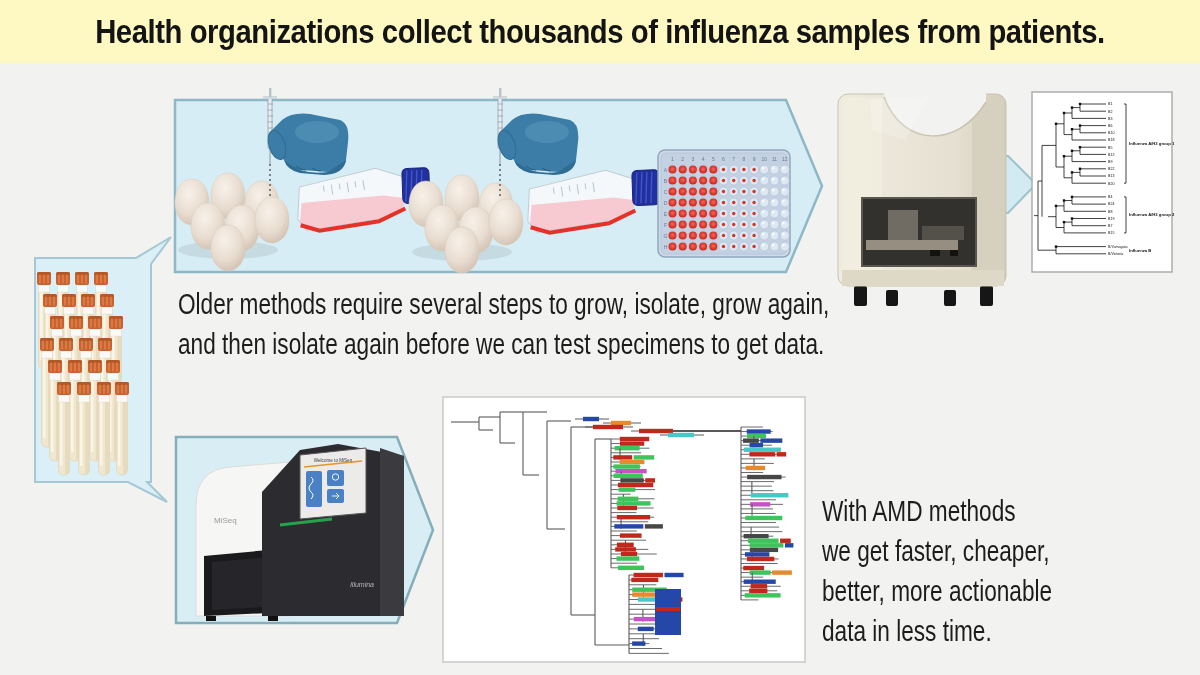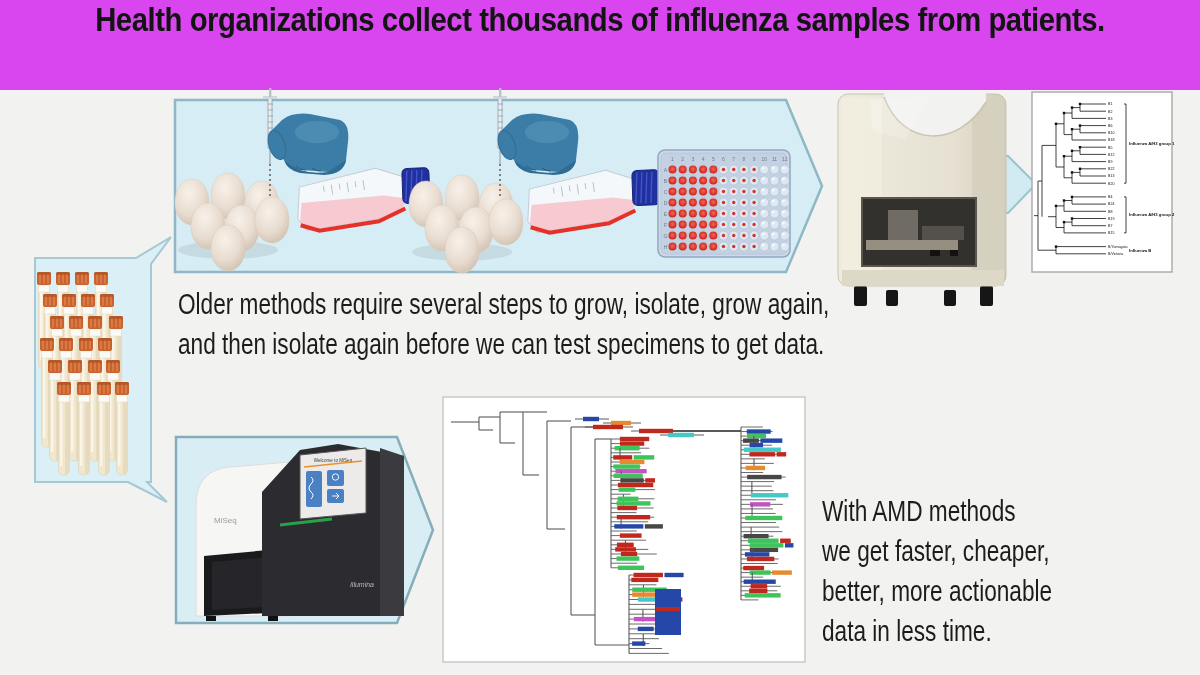--- a/index.html
+++ b/index.html
@@ -1,19 +1,19 @@
 <!DOCTYPE html>
 <html><head>
 <meta charset="utf-8">
 <style>
   html,body{margin:0;padding:0;}
   body{font-family:"Liberation Sans",sans-serif;background:#e9e9e7;}
   .canvas{position:relative;width:1200px;height:675px;background:#f2f2f0;overflow:hidden;}
-  .banner{position:absolute;left:0;top:0;width:1200px;height:90px;background:#d946ef;
-          display:flex;justify-content:center;}
+  .banner{position:absolute;left:0;top:0;width:1200px;height:63px;background:#fef9c3;
+          display:flex;align-items:center;justify-content:center;}
   .banner h1{margin:0;font-size:34px;font-weight:700;color:#141414;white-space:nowrap;
              transform:scaleX(.86);transform-origin:center;letter-spacing:-.5px;}
   .scene{position:absolute;left:0;top:71px;width:1200px;height:604px;}
   .caption{position:absolute;color:#1c1c1c;white-space:nowrap;transform:scaleX(.78);
            transform-origin:top left;font-size:29px;}
   .caption span{display:block;}
   .cap-old{left:178px;top:213px;line-height:40px;}
   .cap-amd{left:822px;top:420px;line-height:40px;}
 </style>
 </head>

